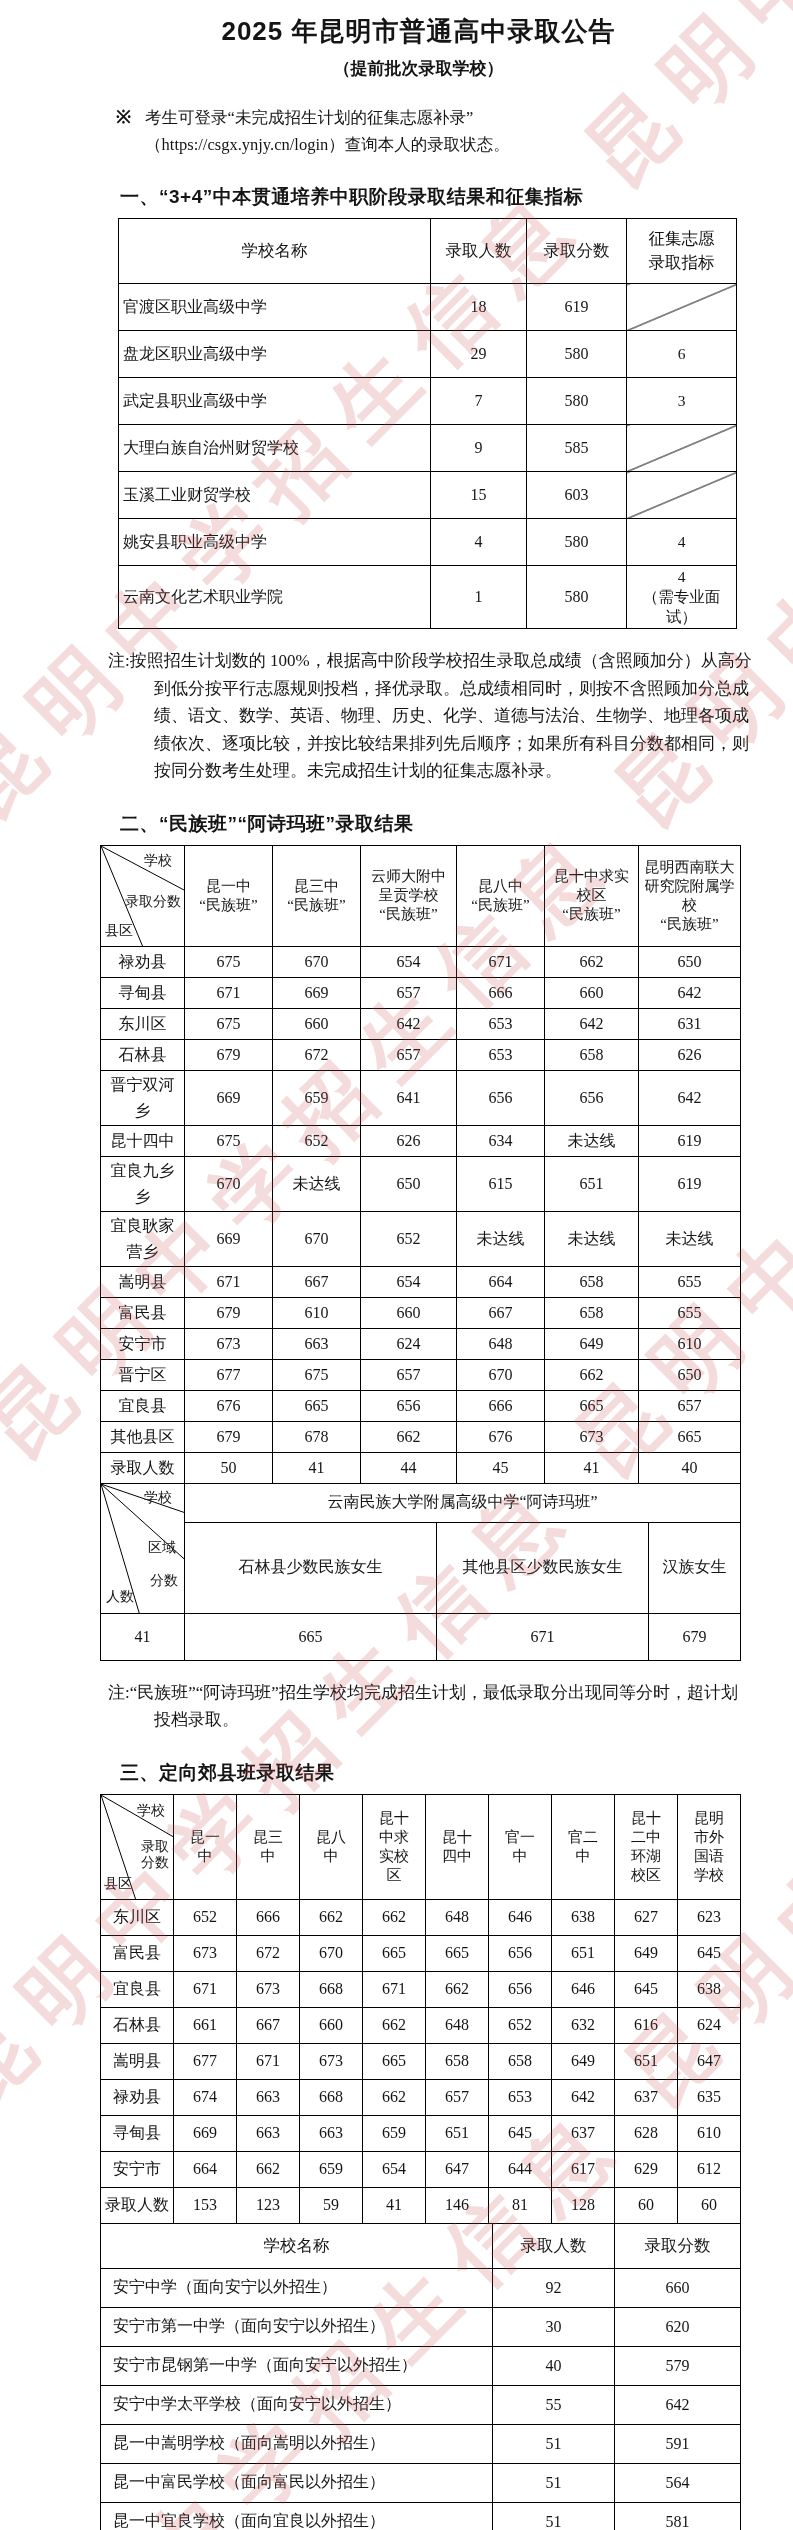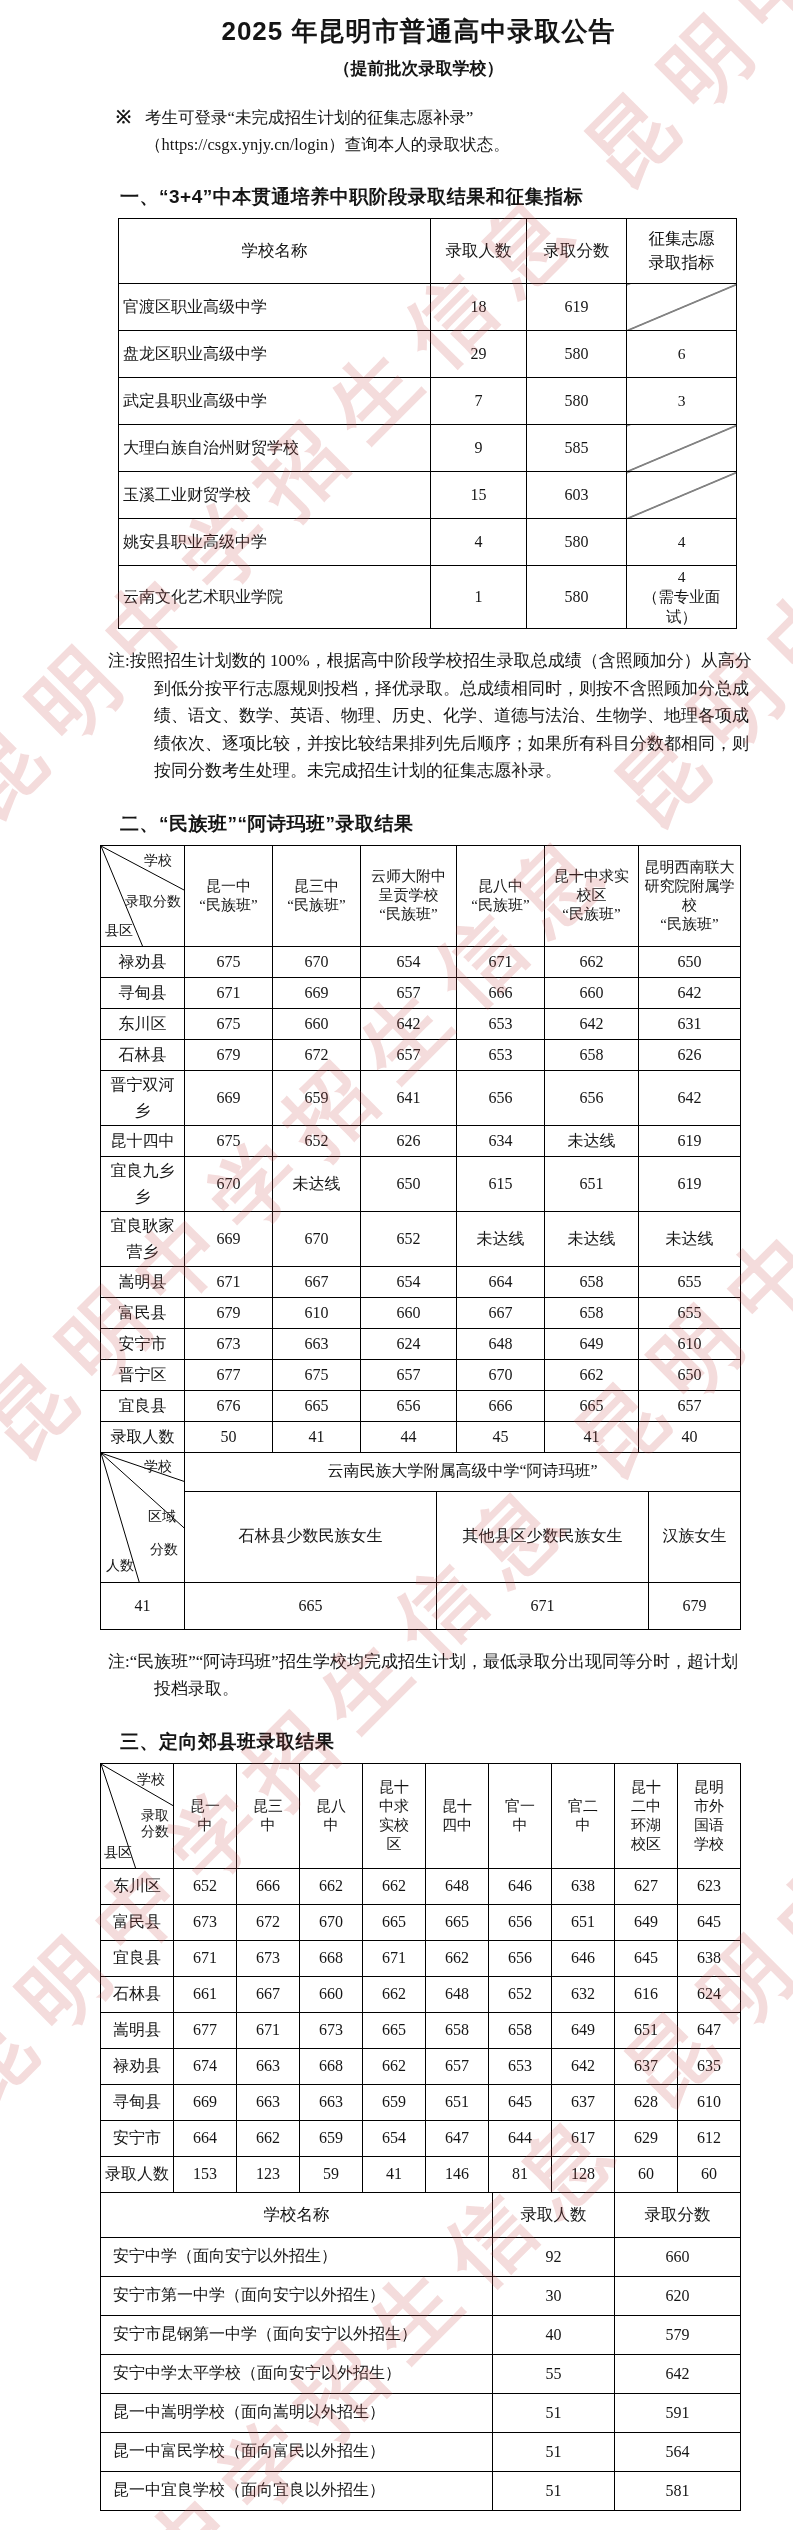--- a/index.html
+++ b/index.html
@@ -305,20 +305,29 @@
             <td>650</td>
           </tr>
           <tr>
             <td>宜良县</td>
             <td>676</td>
             <td>665</td>
             <td>656</td>
             <td>666</td>
             <td>665</td>
             <td>657</td>
+          </tr>
+          <tr>
+            <td>其他县区</td>
+            <td>679</td>
+            <td>678</td>
+            <td>662</td>
+            <td>676</td>
+            <td>673</td>
+            <td>665</td>
           </tr>
           <tr>
             <td>录取人数</td>
             <td>50</td>
             <td>41</td>
             <td>44</td>
             <td>45</td>
             <td>41</td>
             <td>40</td>
           </tr>

